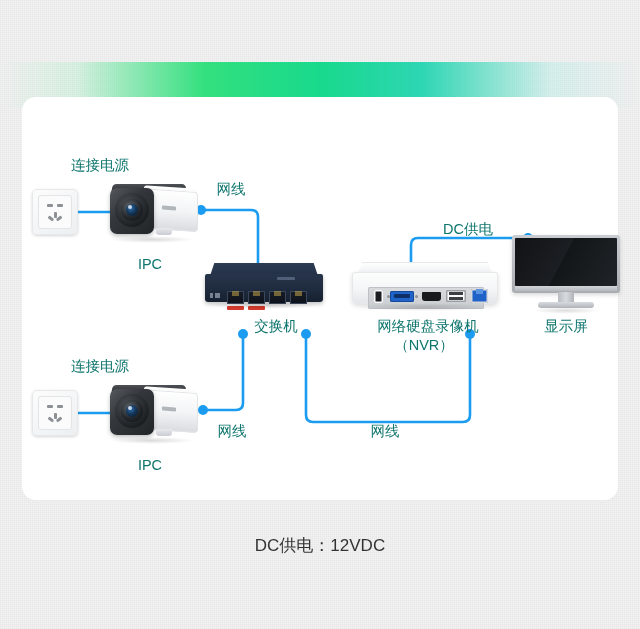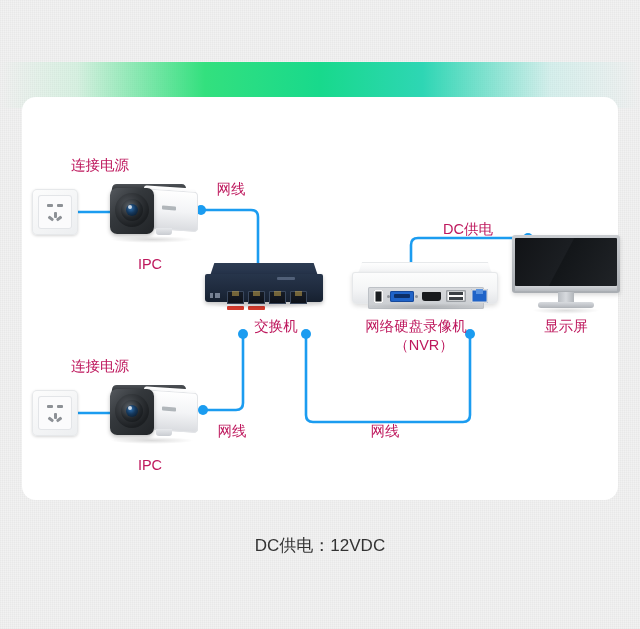--- a/index.html
+++ b/index.html
@@ -39,21 +39,21 @@
     letter-spacing:1px;line-height:1;
   }
 
   
   #card{
     position:absolute;left:22px;top:97px;width:596px;height:403px;
     background:#fff;border-radius:14px;
   }
 
   
-  .lbl{position:absolute;font-size:14.5px;color:#be185d;white-space:nowrap;line-height:1.28;}
+  .lbl{position:absolute;font-size:14.5px;color:#0f766e;white-space:nowrap;line-height:1.28;}
   .lbl.c{transform:translateX(-50%);text-align:center;}
 
   
   #wires{position:absolute;left:0;top:0;width:640px;height:629px;pointer-events:none;}
 
   
   .outlet{position:absolute;width:46px;height:46px;border-radius:5px;
     background:linear-gradient(145deg,#fdfdfd,#eceef0);
     box-shadow:0 1px 3px rgba(0,0,0,.16), inset 0 0 0 1px #e6e8ea;}
   .outlet .face{position:absolute;left:6px;top:6px;width:34px;height:34px;border-radius:3px;
@@ -251,21 +251,21 @@
       <div class="nport vga"></div>
       <div class="nport scr2"></div>
       <div class="nport hdmi"></div>
       <div class="nport usb"></div>
       <div class="nport lan"></div>
     </div>
   </div>
   <div class="shadow"></div>
 </div>
 
-<div class="lbl c" style="left:416px;top:317px;">网络硬盘录像机</div>
+<div class="lbl c" style="left:428px;top:317px;">网络硬盘录像机</div>
 <div class="lbl c" style="left:424px;top:336px;">（NVR）</div>
 
 <div class="lbl c" style="left:468px;top:220px;">DC供电</div>
 
 <div id="monitor">
   <div class="frame">
     <div class="screen"></div>
     <div class="chin"></div>
   </div>
   <div class="neck"></div>

